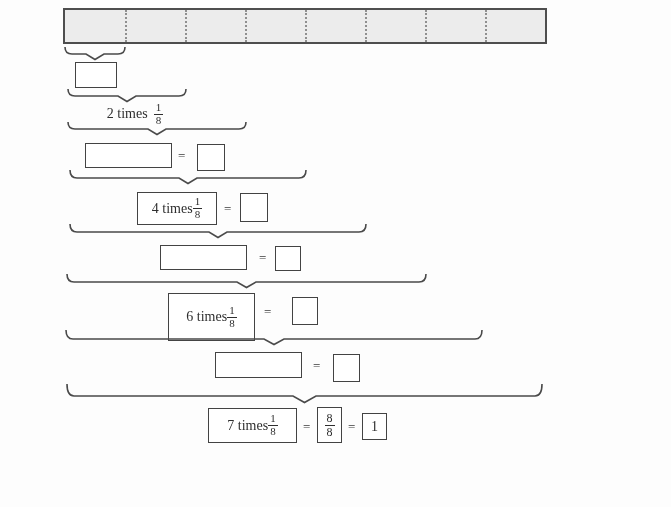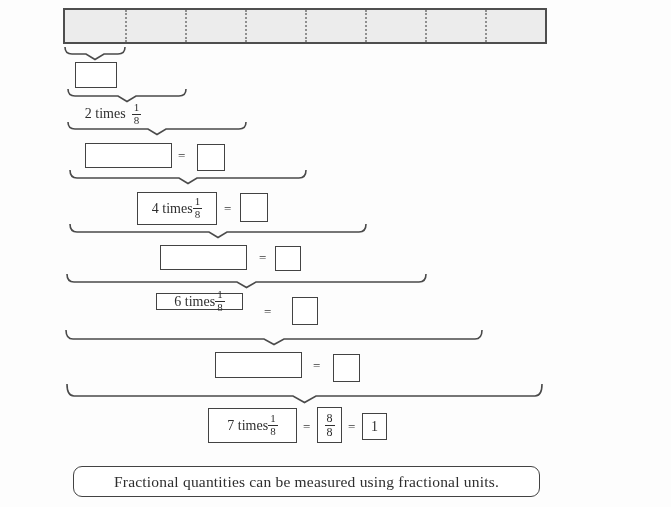--- a/index.html
+++ b/index.html
@@ -63,21 +63,21 @@
     </div>
 
   <svg class="brace" style="left:64px;top:46px" width="62" height="14" viewBox="0 0 62 14">
     <path d="M1,1 Q1,8 8,8 L22,8 L31,13.5 L40,8 L54,8 Q61,8 61,1"></path>
   </svg>
   <div class="abs blank" style="left:75px;top:62px;width:42px;height:26px"></div>
 
   <svg class="brace" style="left:67px;top:88px" width="120" height="14" viewBox="0 0 120 14">
     <path d="M1,1 Q1,8 8,8 L51,8 L60,13.5 L69,8 L112,8 Q119,8 119,1"></path>
   </svg>
-  <div class="abs plain-exp" style="left:53px;top:102px;width:120px;height:24px">
+  <div class="abs plain-exp" style="left:75px;top:102px;width:120px;height:24px">
     <span>2 times</span>
     <span class="frac">
       <span class="num">1</span>
       <span class="den">8</span>
     </span>
   </div>
 
   <svg class="brace" style="left:67px;top:121px" width="180" height="14" viewBox="0 0 180 14">
     <path d="M1,1 Q1,8 8,8 L81,8 L90,13.5 L99,8 L172,8 Q179,8 179,1"></path>
   </svg>
@@ -101,21 +101,21 @@
   <svg class="brace" style="left:69px;top:223px" width="298" height="15" viewBox="0 0 298 15">
     <path d="M1,1 Q1,9 8,9 L140,9 L149,14.5 L158,9 L290,9 Q297,9 297,1"></path>
   </svg>
   <div class="abs blank" style="left:160px;top:245px;width:87px;height:25px"></div>
   <span class="abs eq" style="left:259px;top:251px">=</span>
   <div class="abs blank" style="left:275px;top:246px;width:26px;height:25px"></div>
 
   <svg class="brace" style="left:66px;top:273px" width="361" height="15" viewBox="0 0 361 15">
     <path d="M1,1 Q1,9 8,9 L171,9 L180.5,14.5 L190,9 L353,9 Q360,9 360,1"></path>
   </svg>
-  <div class="abs boxed-exp" style="left:156px;top:293px;width:87px;height:17px">
+  <div class="abs boxed-exp" style="left:168px;top:293px;width:87px;height:48px">
     <span>6 times</span>
     <span class="frac">
       <span class="num">1</span>
       <span class="den">8</span>
     </span>
   </div>
   <span class="abs eq" style="left:264px;top:305px">=</span>
   <div class="abs blank" style="left:292px;top:297px;width:26px;height:28px"></div>
 
   <svg class="brace" style="left:65px;top:329px" width="418" height="16" viewBox="0 0 418 16">
@@ -140,17 +140,14 @@
     <span class="frac" style="font-size:12px">
       <span class="num">8</span>
       <span class="den">8</span>
     </span>
   </div>
   <span class="abs eq" style="left:348px;top:420px">=</span>
   <div class="abs one-box" style="left:362px;top:413px;width:25px;height:27px">
     <span>1</span>
   </div>
 
-  <div class="abs conclusion" style="left:73px;top:466px;width:467px;height:31px">
-    <span>Fractional quantities can be measured using fractional units.</span>
-  </div>
 
 </div>
 
 </body></html>

